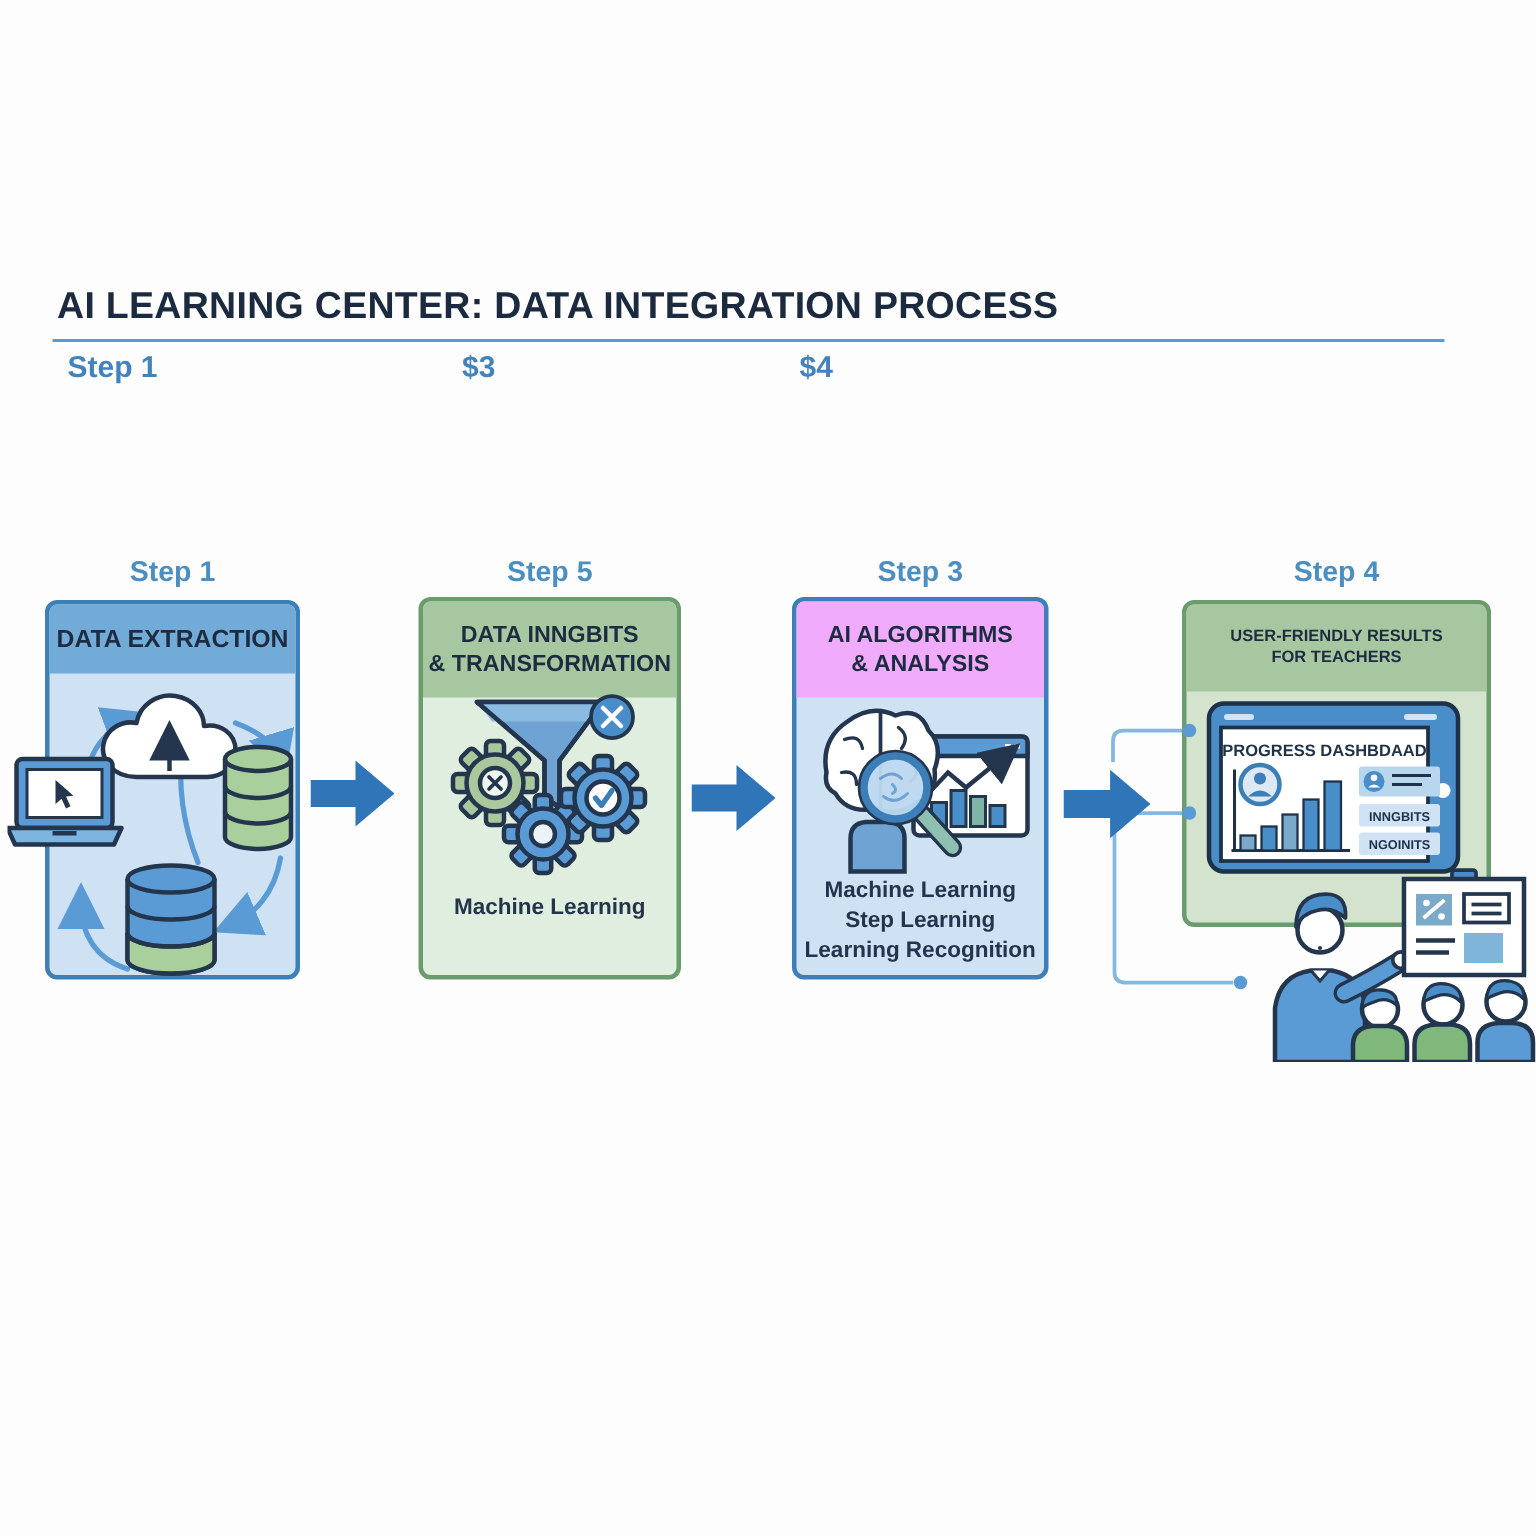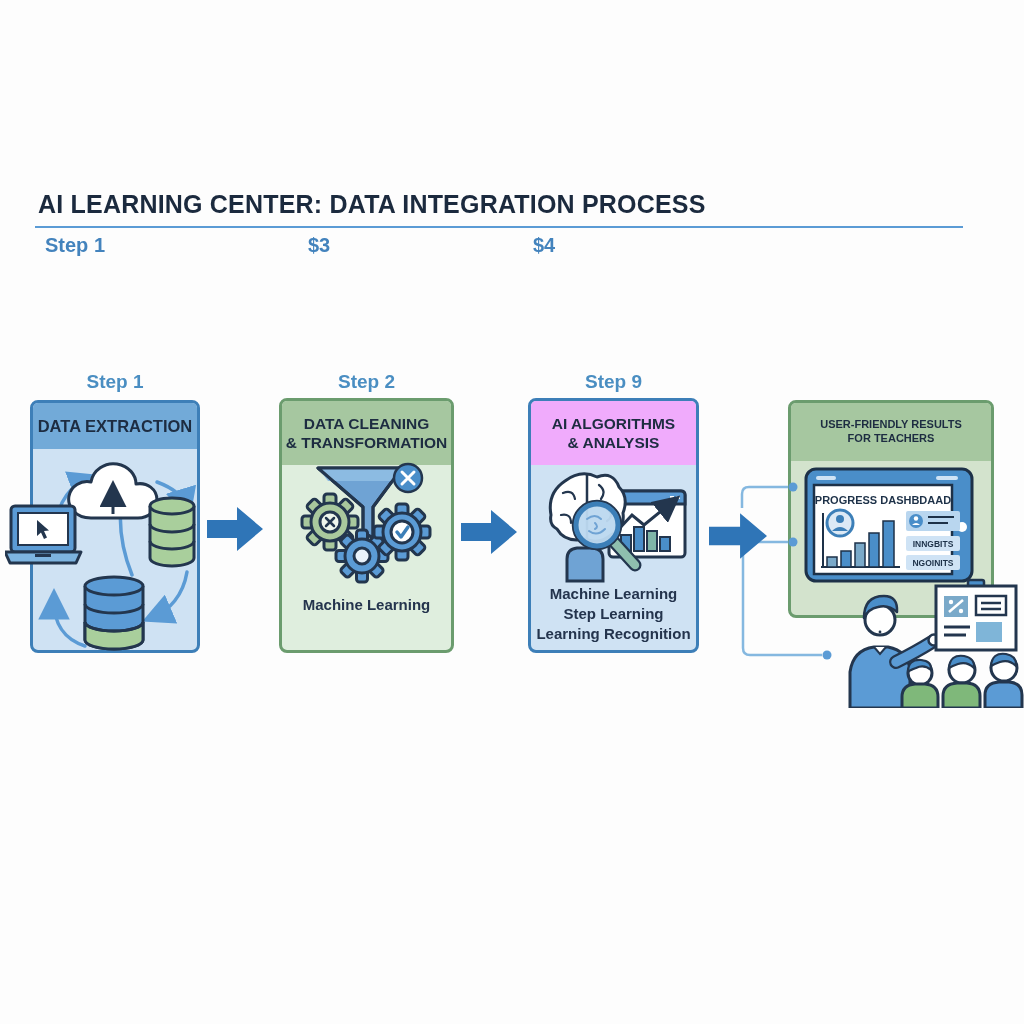--- a/index.html
+++ b/index.html
@@ -39,32 +39,33 @@
 
 <div class="canvas">
 
   <div class="abs page-title">AI LEARNING CENTER: DATA INTEGRATION PROCESS</div>
   <div class="abs title-rule"></div>
   <div class="abs subtitle-item" style="left:45px">Step 1</div>
   <div class="abs subtitle-item" style="left:308px">$3</div>
   <div class="abs subtitle-item" style="left:533px">$4</div>
 
   <div class="abs step-label" style="left:30px;width:170px">Step 1</div>
-  <div class="abs step-label" style="left:279px;width:175px">Step 2</div>
-  <div class="abs step-label" style="left:528px;width:171px">Step 9</div>
+  <div class="abs step-label" style="left:279px;width:175px">Step 5</div>
+  <div class="abs step-label" style="left:528px;width:171px">Step 3</div>
+  <div class="abs step-label" style="left:788px;width:206px">Step 4</div>
 
   <section class="card card-blue" style="left:30px;top:400px;width:170px;height:253px">
     <div class="card-header hdr-blue" style="height:46px;font-size:16.5px">
       <span>DATA EXTRACTION</span>
     </div>
   </section>
 
   <section class="card card-green" style="left:279px;top:398px;width:175px;height:255px">
     <div class="card-header hdr-green" style="height:64px;font-size:15.5px">
-      <span>DATA CLEANING</span>
+      <span>DATA INNGBITS</span>
       <span>&amp; TRANSFORMATION</span>
     </div>
     <div class="body-text" style="top:194px">Machine Learning</div>
   </section>
 
   <section class="card card-blue" style="left:528px;top:398px;width:171px;height:255px">
     <div class="card-header hdr-blue2" style="height:64px;font-size:15.5px">
       <span>AI ALGORITHMS</span>
       <span>&amp; ANALYSIS</span>
     </div>

